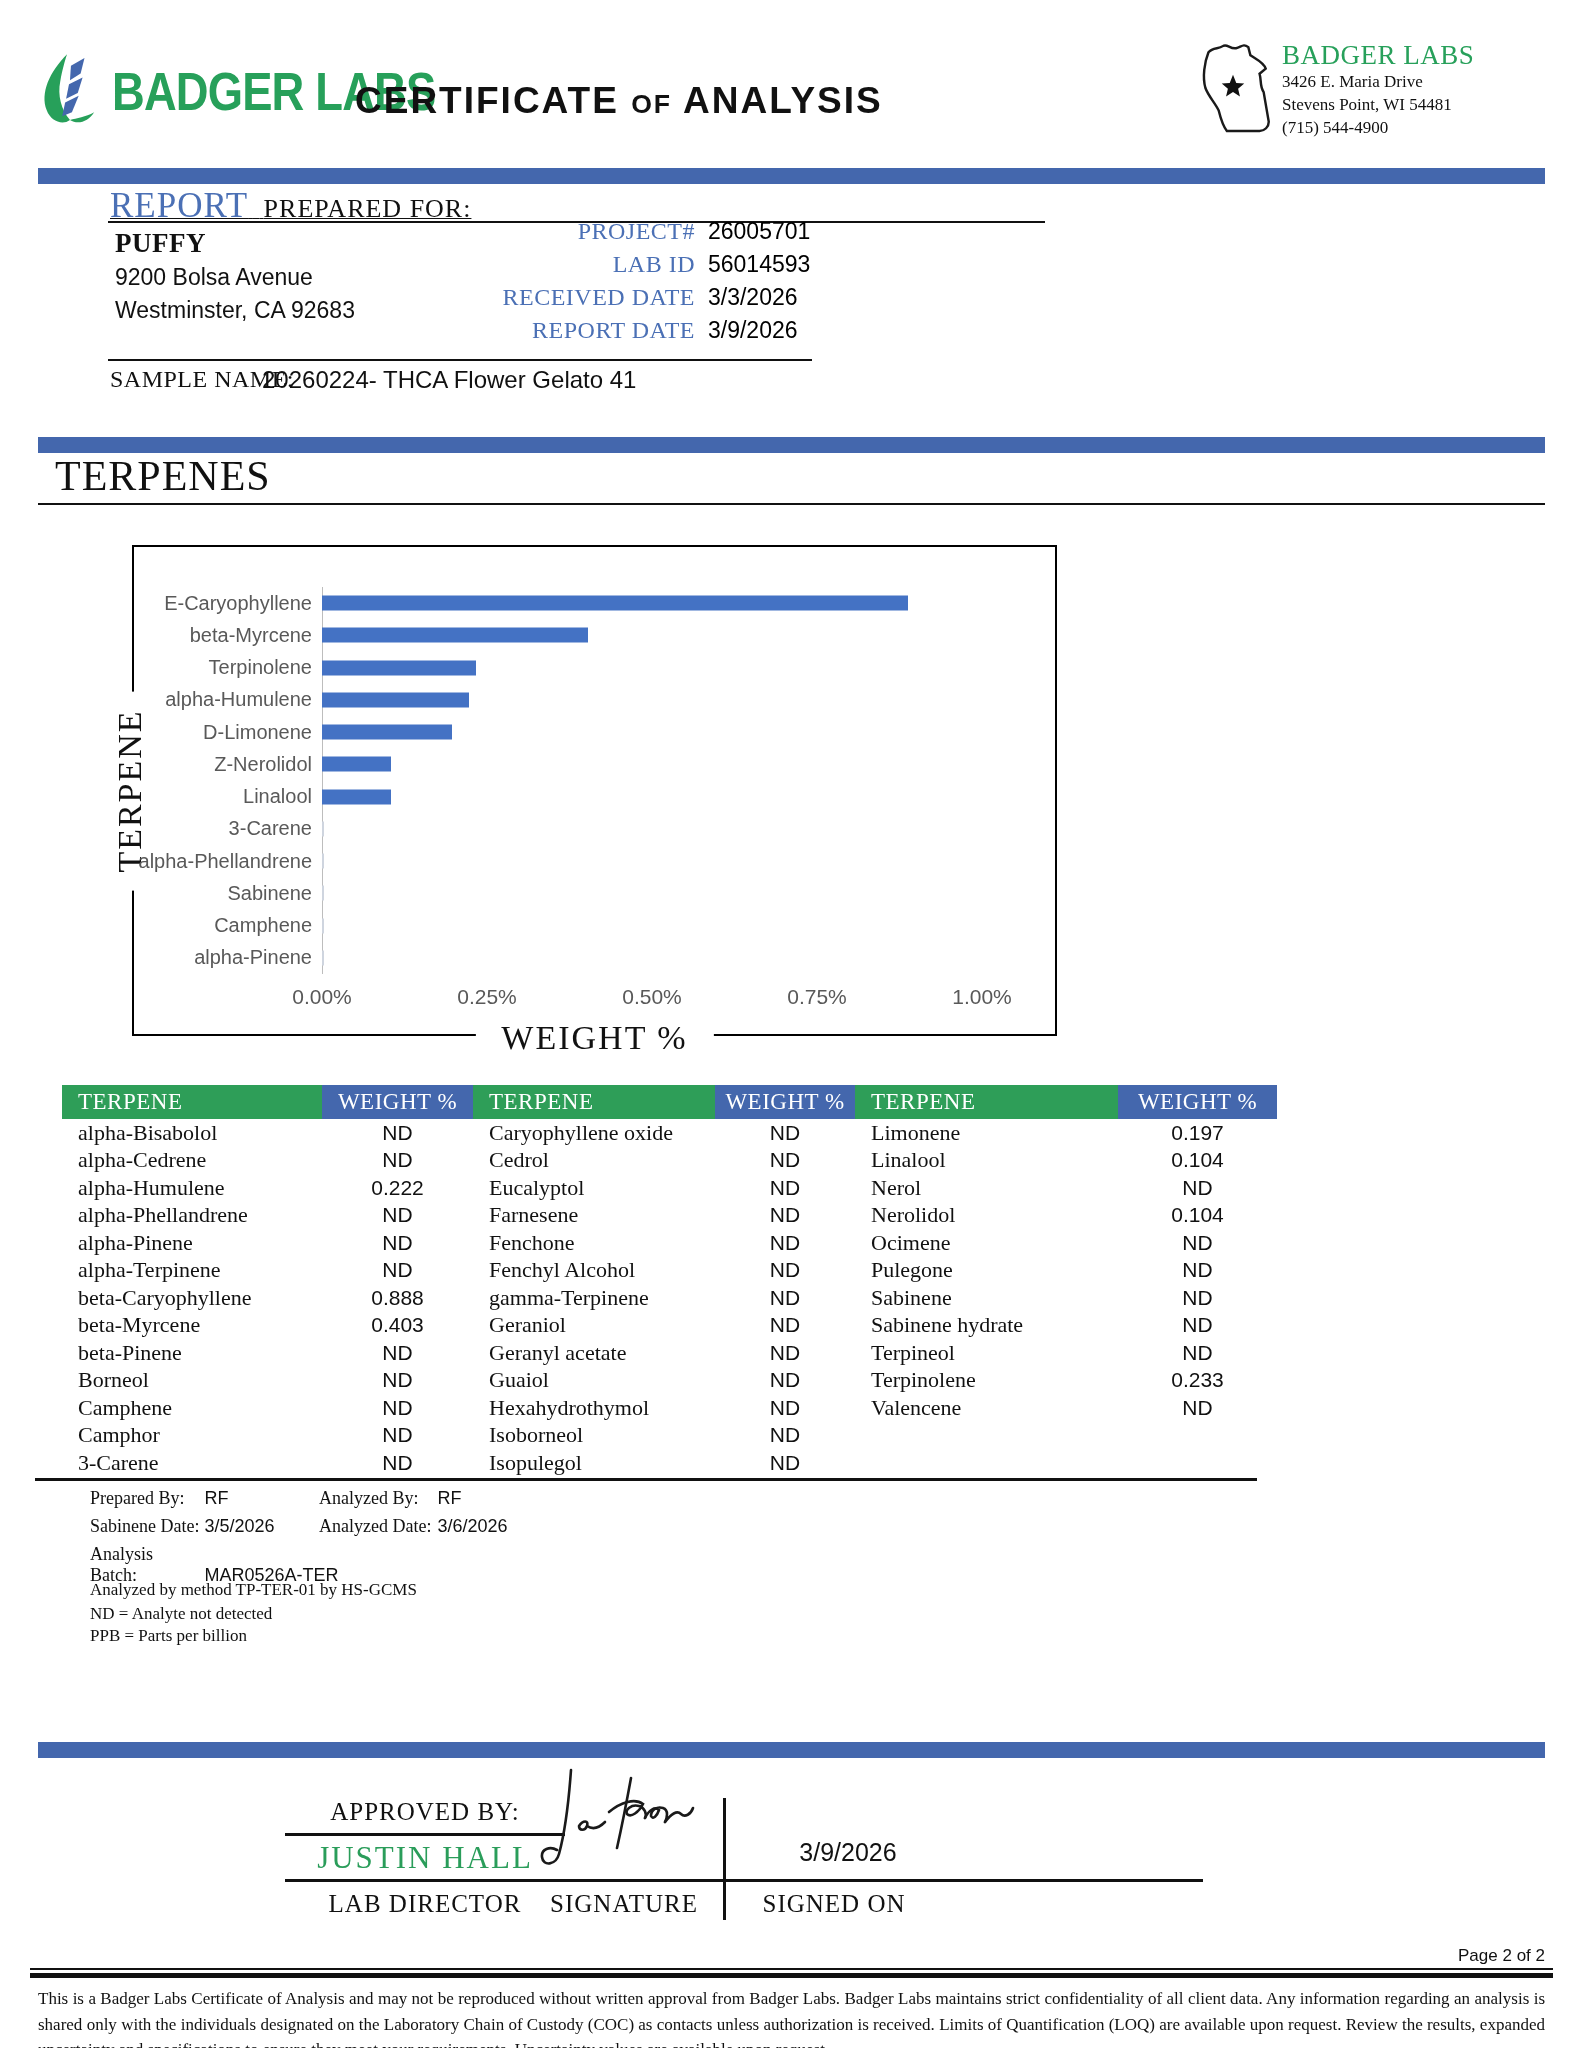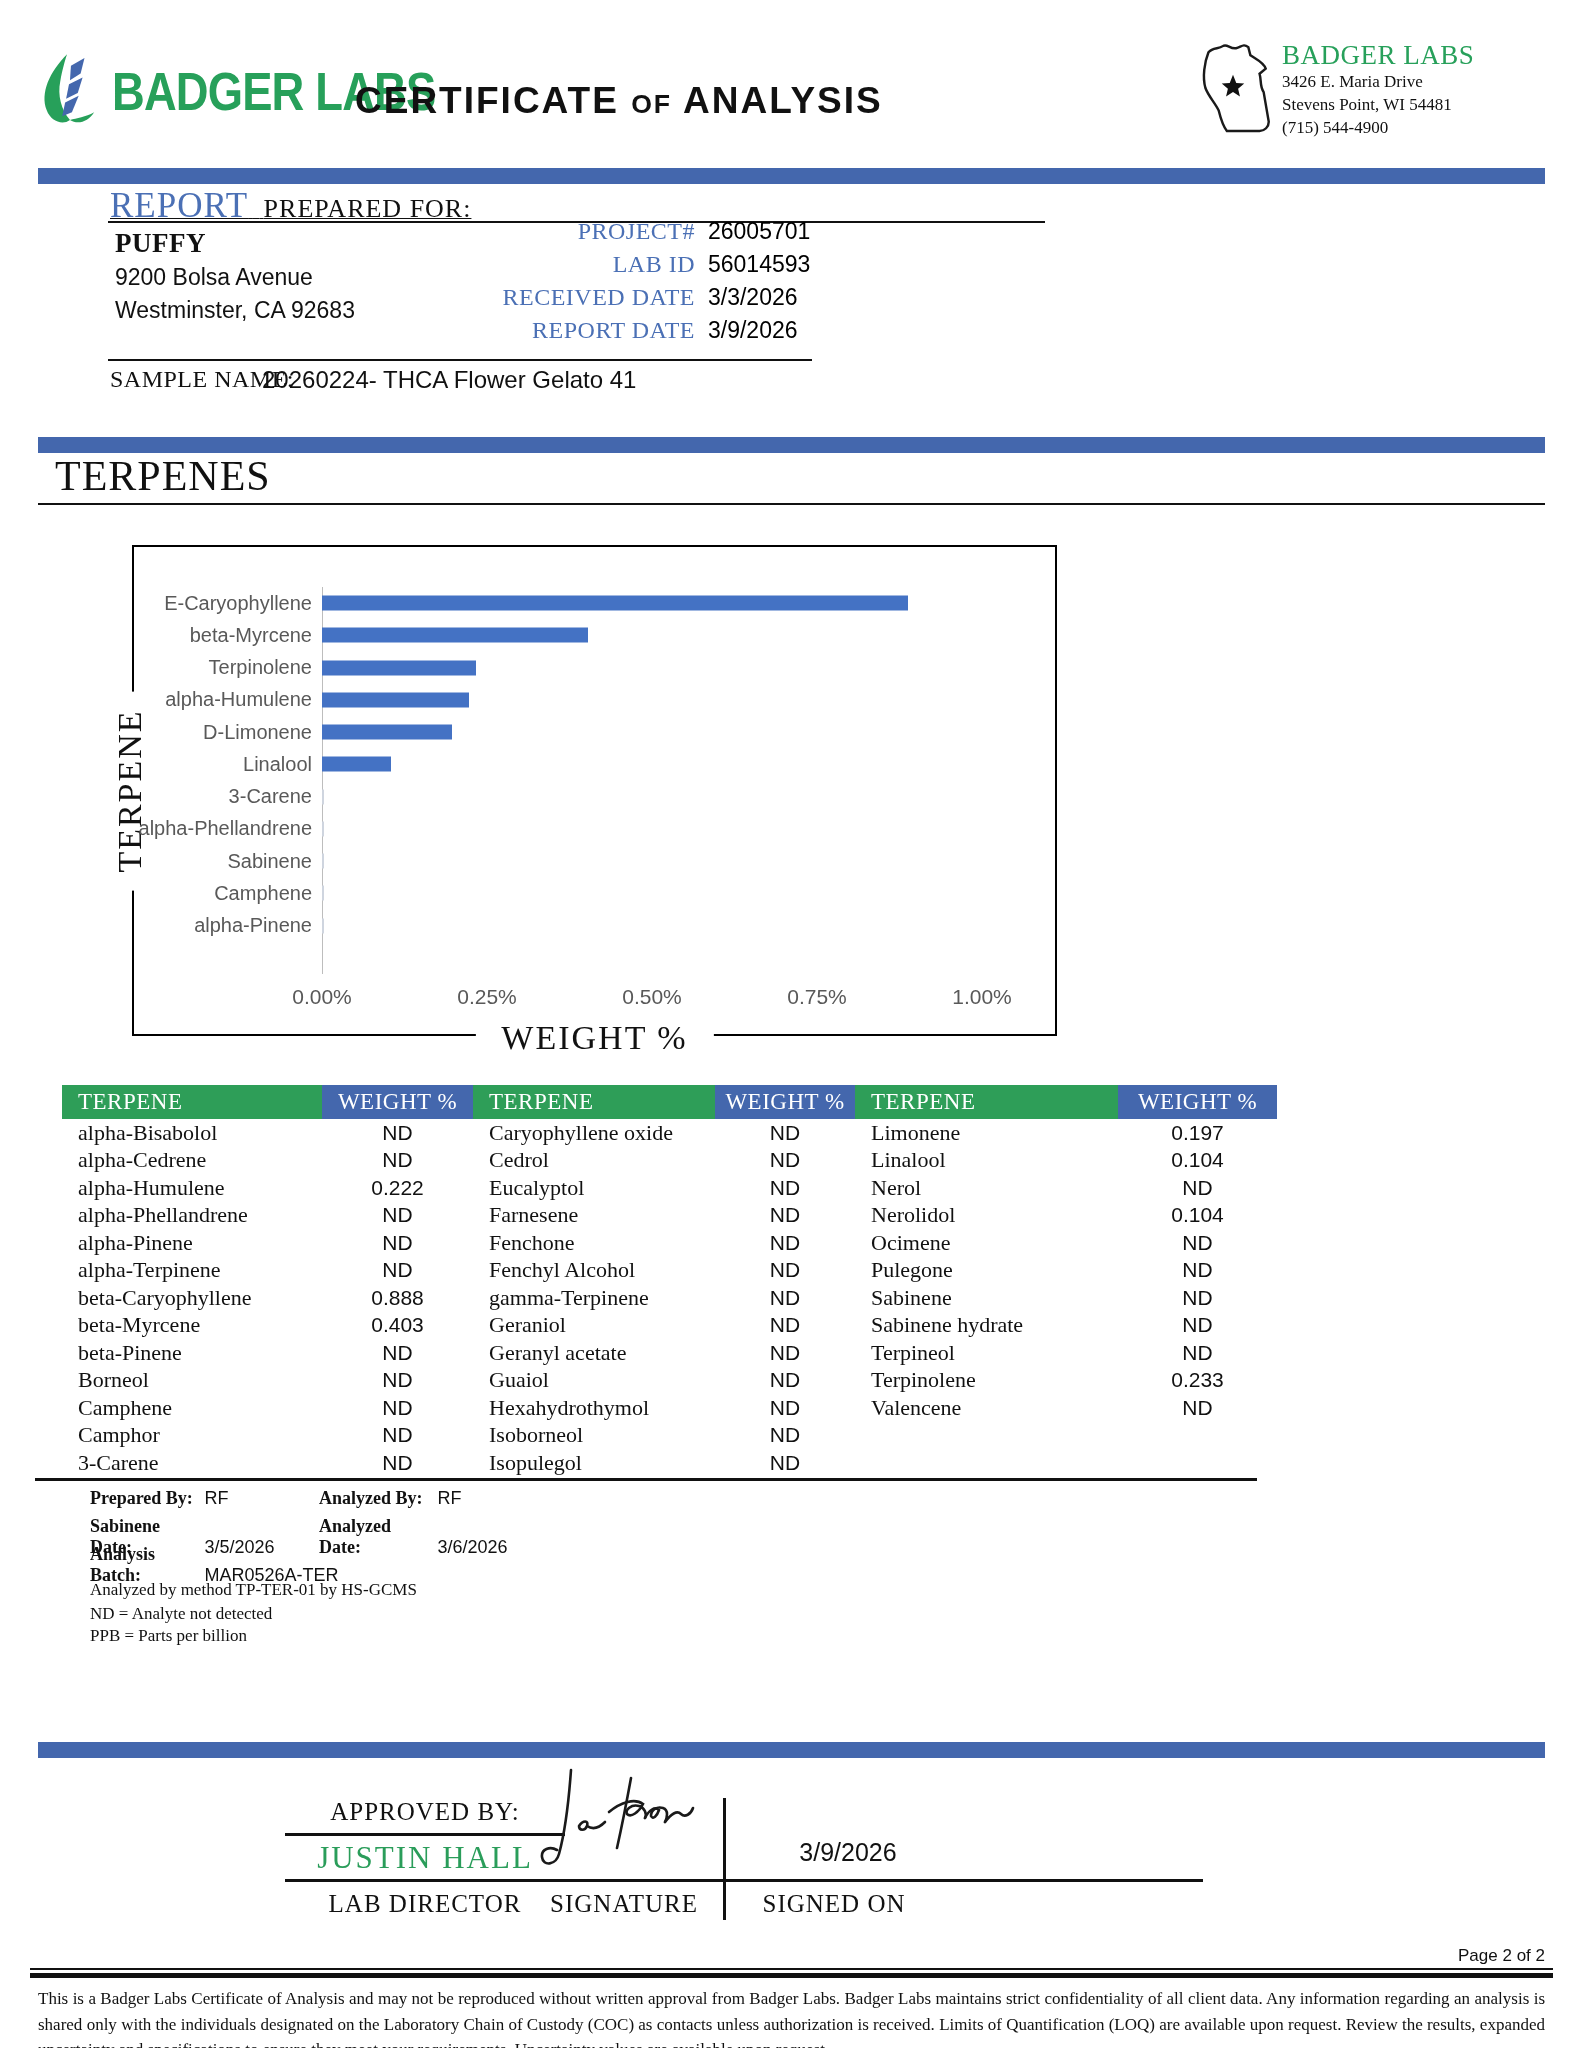--- a/index.html
+++ b/index.html
@@ -66,21 +66,21 @@
   .th{color:#fff;font-size:23px;letter-spacing:.5px;display:flex;align-items:center;}
   .th.green{background:#2e9e58;padding-left:16px;}
   .th.blue{background:#4467ad;justify-content:center;padding-left:0;}
   .td-name{font-size:22px;display:flex;align-items:center;padding-left:16px;}
   .td-val{font-family:"Liberation Sans",sans-serif;font-size:21px;display:flex;
           align-items:center;justify-content:center;}
 
   
   .prep{position:absolute;left:90px;top:1488px;font-size:18px;}
   .prep-row{height:28px;}
-  .pl{display:inline-block;font-weight:bold;}
+  .pl{display:inline-block;}
   .pv{display:inline-block;font-family:"Liberation Sans",sans-serif;}
   .pl.w1{width:110px;} .pv.w2{width:110px;} .pl.w3{width:114px;}
   .note{position:absolute;left:90px;font-size:17px;font-family:Liberation Serif, serif;}
 
   
   .app-label{position:absolute;left:285px;top:1798px;width:280px;text-align:center;font-size:25px;letter-spacing:1px;}
   .app-name{position:absolute;left:285px;top:1840px;width:280px;text-align:center;
             font-size:31px;letter-spacing:2px;color:#2a9d5a;}
   .app-title{position:absolute;left:285px;top:1890px;width:280px;text-align:center;font-size:25px;letter-spacing:1px;}
   .thickline{position:absolute;height:3px;background:#111;}
@@ -204,20 +204,26 @@
             <div class="cbar" style="width: 147px;"></div>
           </div>
         </div>
         <div class="crow">
           <span class="clabel">D-Limonene</span>
           <div class="ctrack">
             <div class="cbar" style="width: 130px;"></div>
           </div>
         </div>
         <div class="crow">
+          <span class="clabel">Z-Nerolidol</span>
+          <div class="ctrack">
+            <div class="cbar" style="width: 69px;"></div>
+          </div>
+        </div>
+        <div class="crow">
           <span class="clabel">Linalool</span>
           <div class="ctrack">
             <div class="cbar" style="width: 69px;"></div>
           </div>
         </div>
         <div class="crow">
           <span class="clabel">3-Carene</span>
           <div class="ctrack">
             <div class="cbar zero" style="width: 2px;"></div>
           </div>

